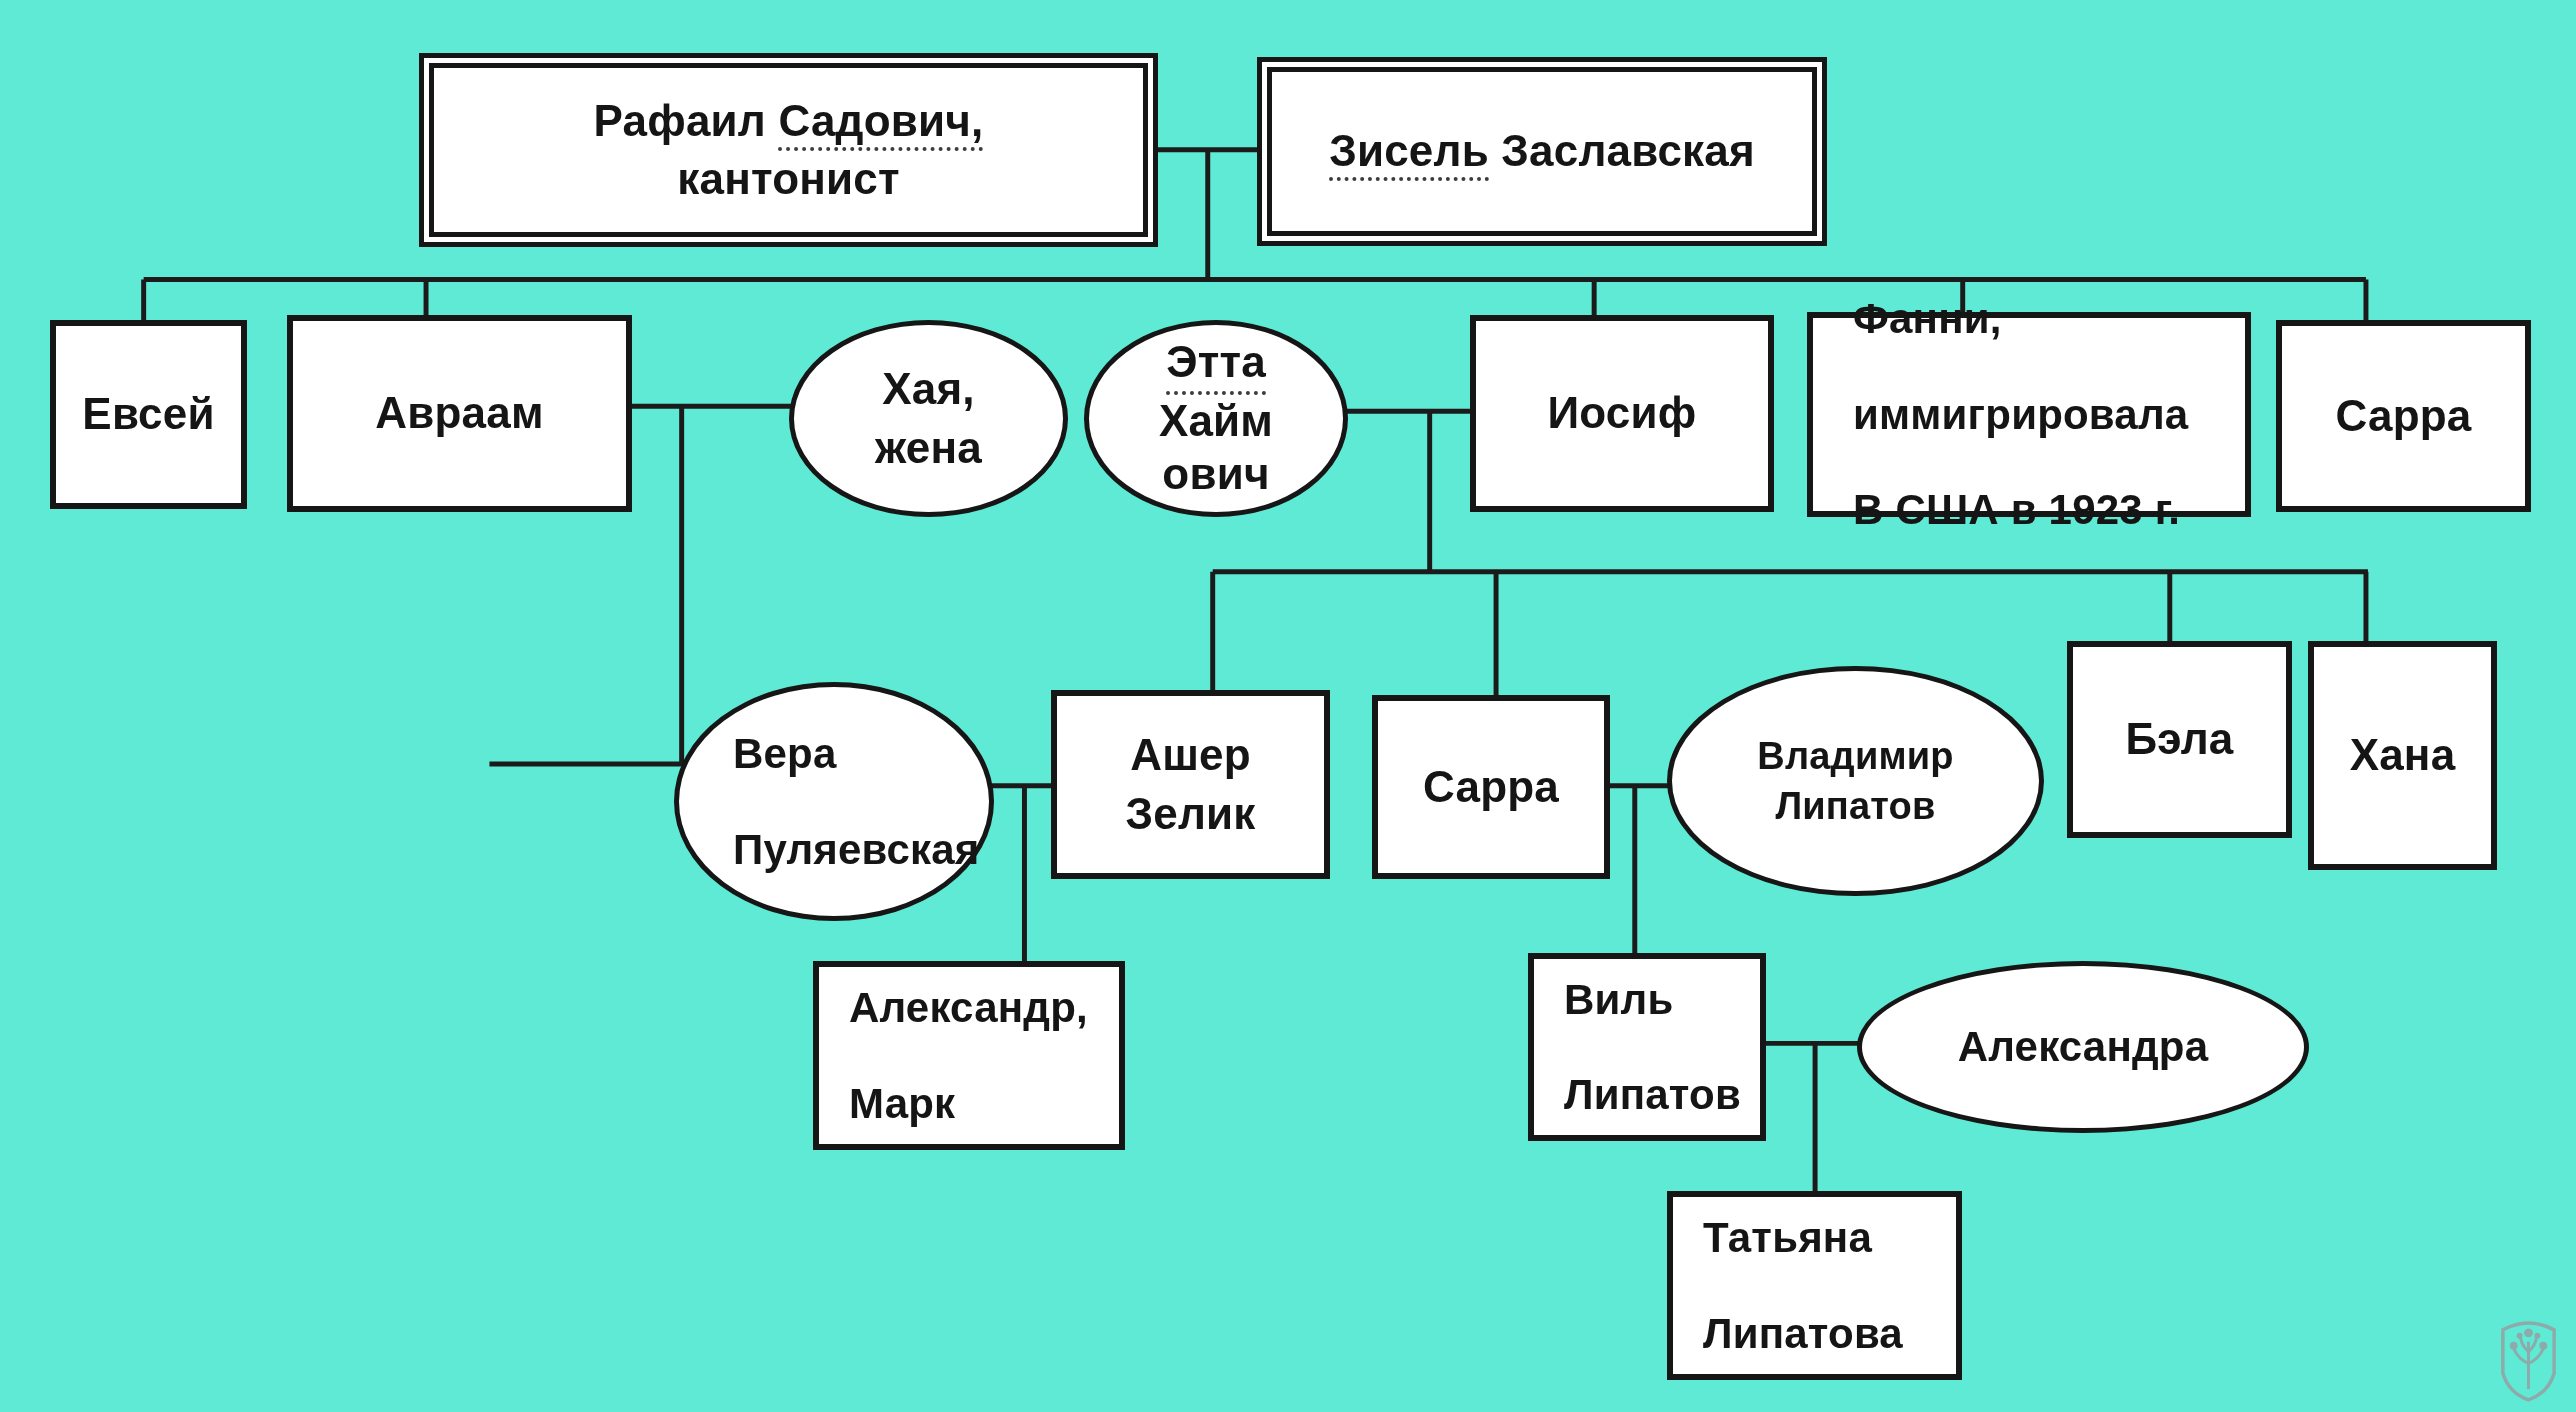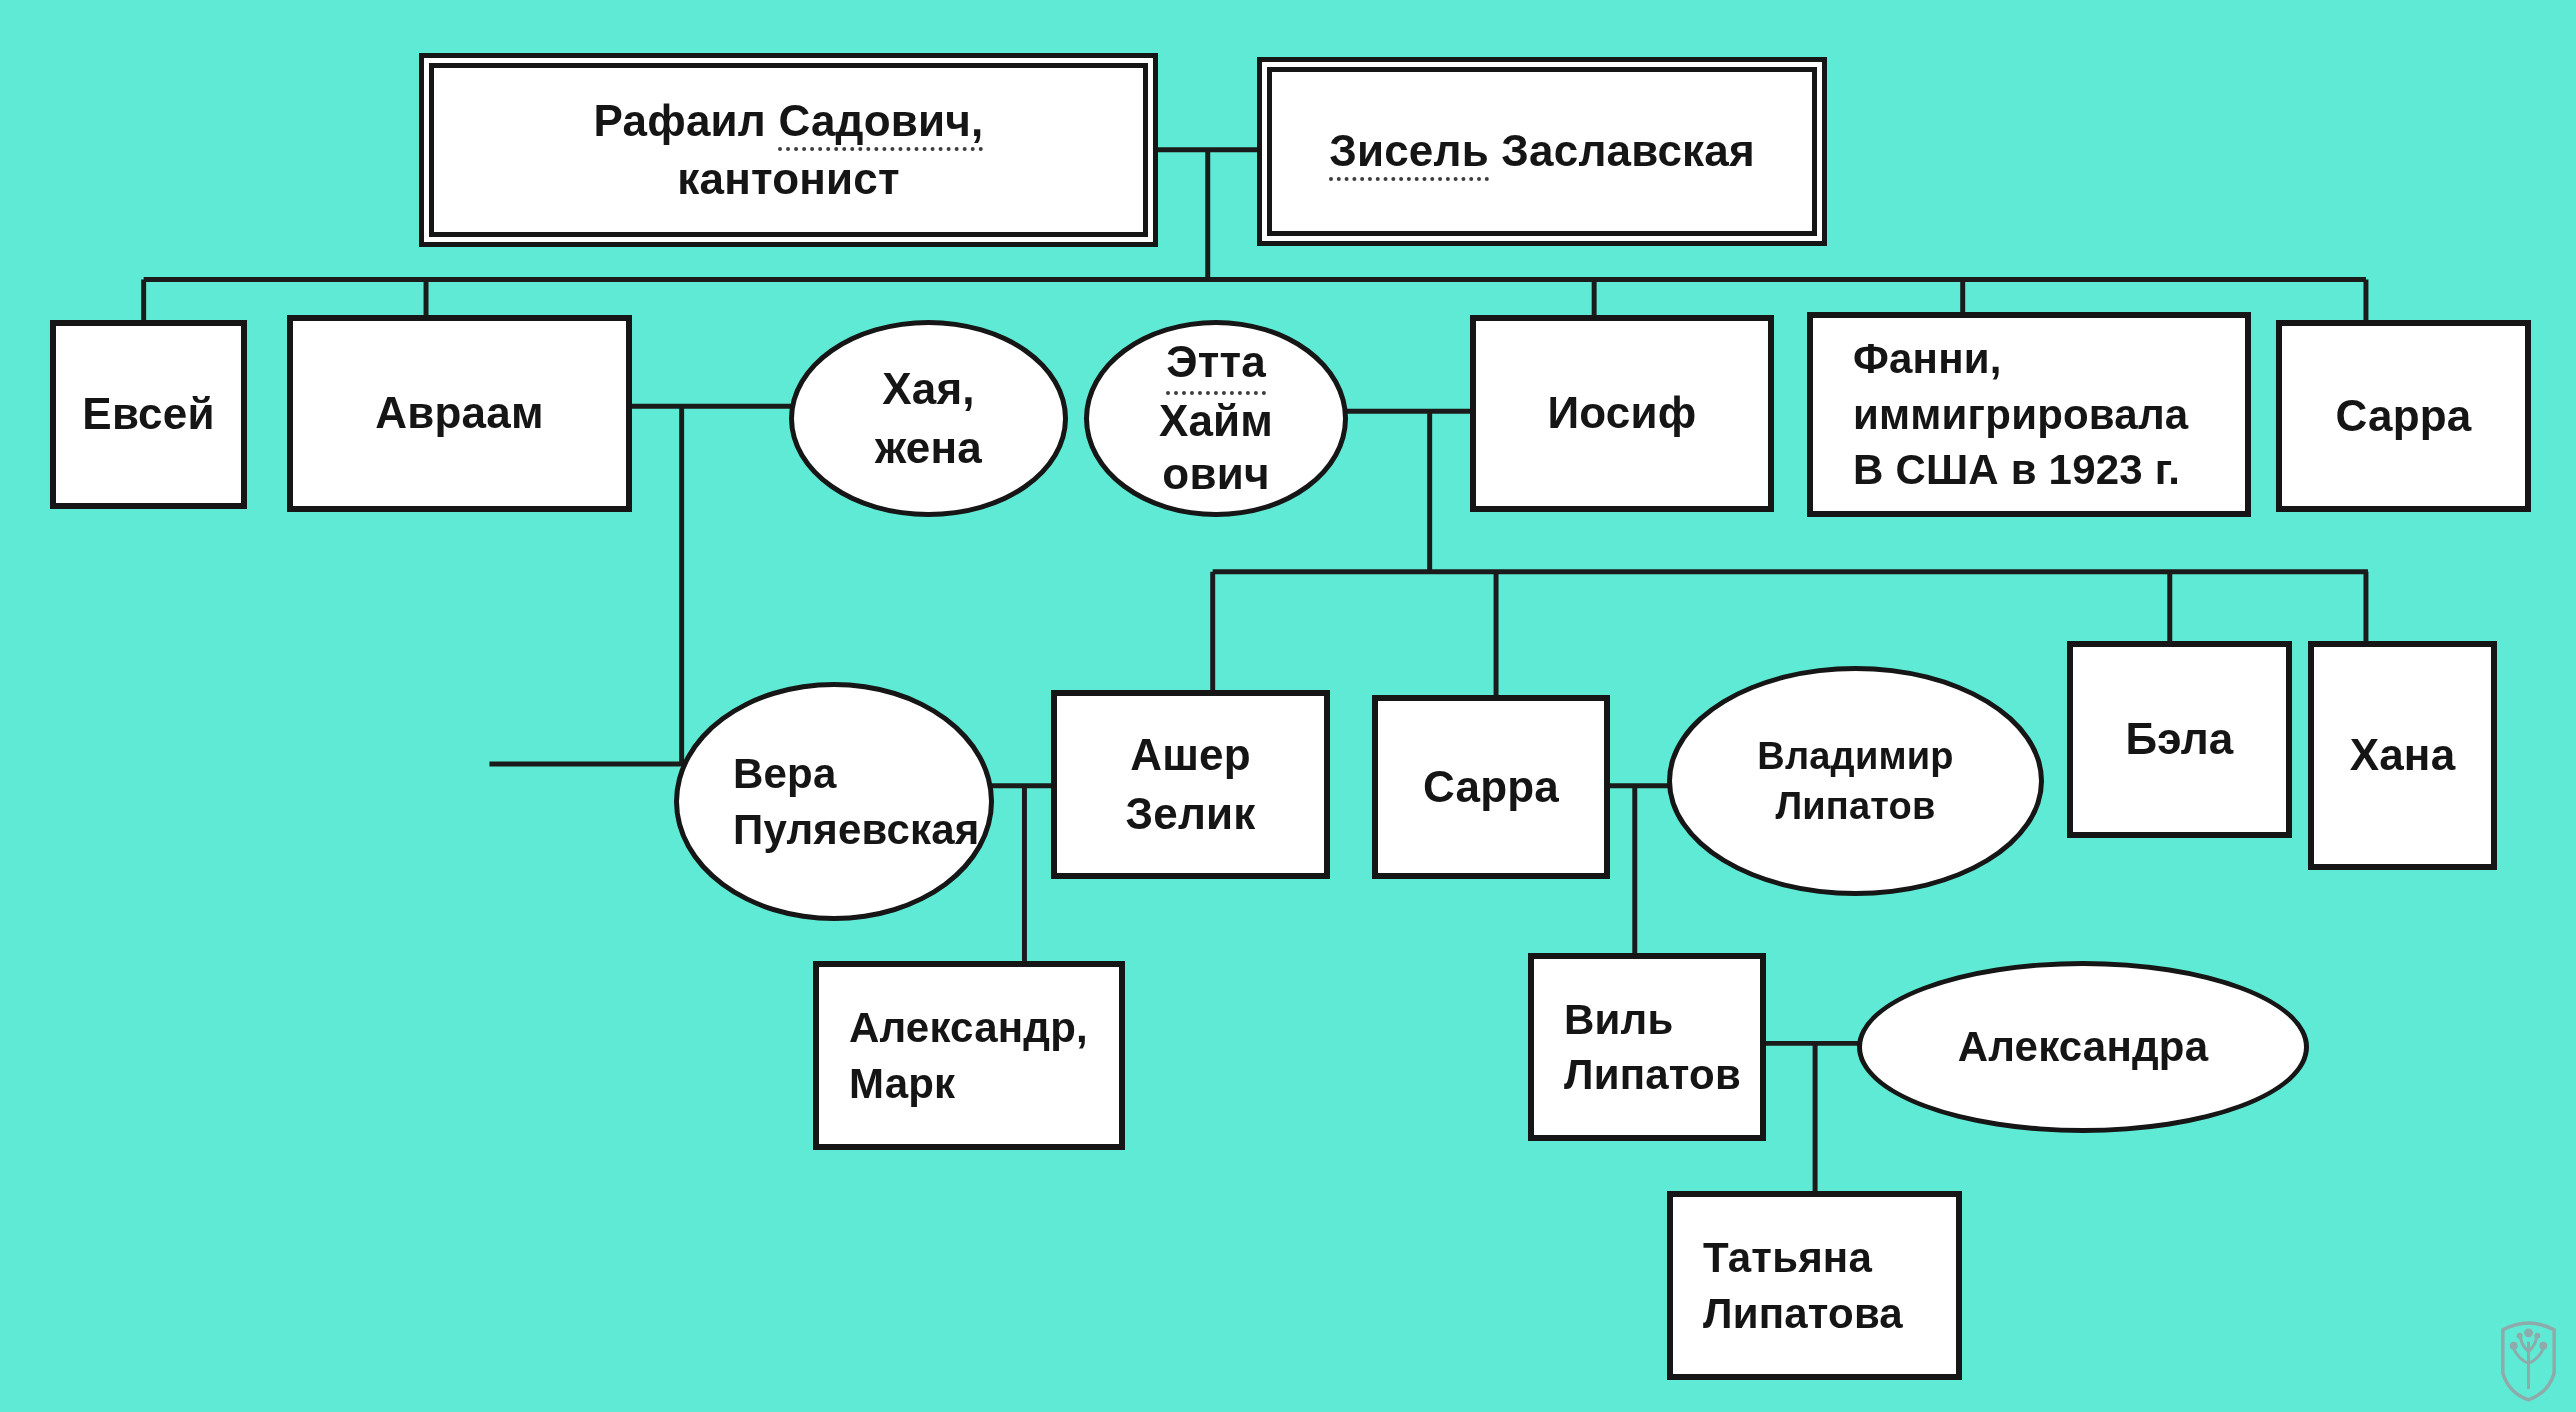--- a/index.html
+++ b/index.html
@@ -22,21 +22,21 @@
     background:#ffffff;
     font-weight:700;
     font-size:44px;
     line-height:1.32;
     color:#151515;
     letter-spacing:0.2px;
   }
   .box { border:6px solid #161616; }
   .dbl { border:15px double #161616; }
   .ellipse { border:5px solid #161616; border-radius:50%; }
-  .left { align-items:flex-start; text-align:left; padding-left:30px; padding-right:10px; }
+  .left { align-items:flex-start; text-align:left; padding-left:30px; padding-right:10px;gap:40px; }
   .padded { padding-left:40px; }
   .vera-pad { padding-left:54px; }
   .fs42 { font-size:42px; }
   .fs40 { font-size:44px; }
   .fs38 { font-size:38px; }
   .u { border-bottom:4px dotted #3d3d3d; padding-bottom:2px; }
   .watermark { position:absolute; left:2493px; top:1310px; opacity:0.85; }
 </style>
 </head>
 <body>

